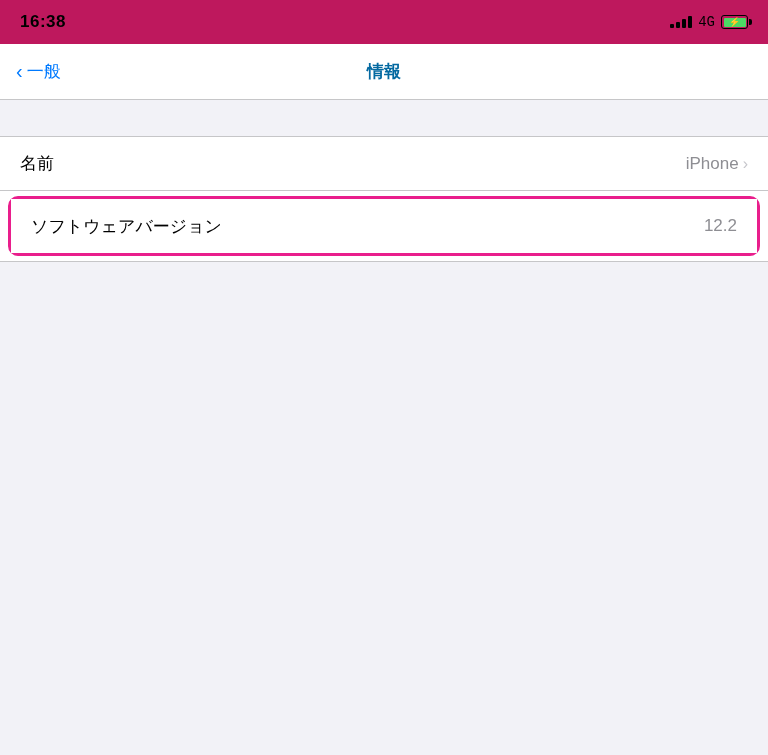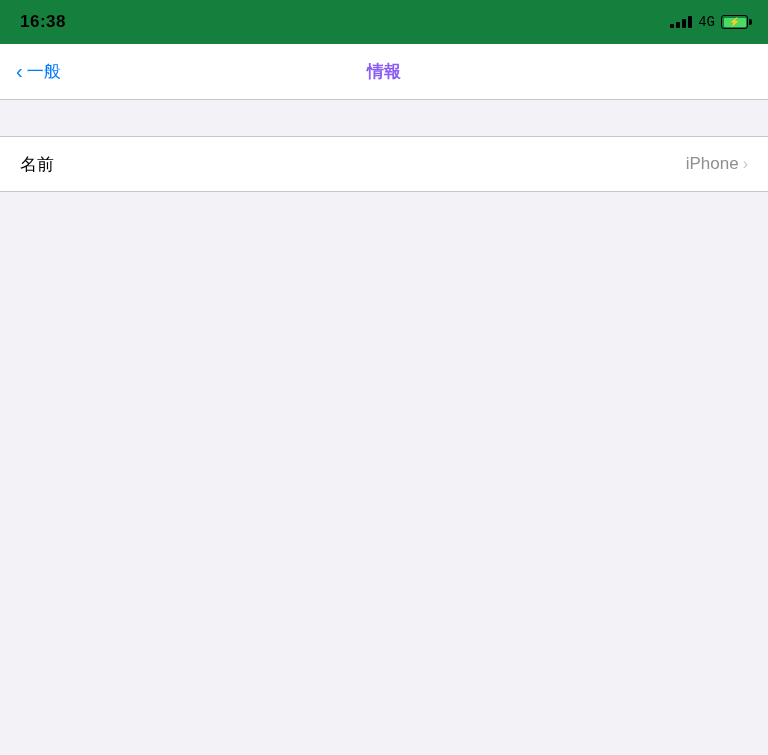--- a/index.html
+++ b/index.html
@@ -10,21 +10,21 @@
 
     body {
       width: 768px;
       height: 755px;
       background: #f2f2f7;
       font-family: -apple-system, 'Helvetica Neue', sans-serif;
       overflow: hidden;
     }
 
     .status-bar {
-      background: #15803d;
+      background: #be185d;
       height: 44px;
       display: flex;
       align-items: center;
       justify-content: space-between;
       padding: 0 20px;
     }
 
     .status-time {
       font-size: 17px;
       font-weight: 600;
@@ -129,21 +129,21 @@
     .nav-back-chevron {
       font-size: 20px;
       font-weight: 300;
       line-height: 1;
       margin-top: -1px;
     }
 
     .nav-title {
       font-size: 17px;
       font-weight: 600;
-      color: #8b5cf6;
+      color: #0369a1;
     }
 
     .separator-space {
       height: 36px;
       background: #f2f2f7;
     }
 
     .settings-row {
       display: flex;
       align-items: center;
@@ -232,16 +232,26 @@
 <div class="group-wrapper">
 
   <div class="settings-row">
     <span class="row-label">名前</span>
     <span class="row-value">
       <span>iPhone</span>
       <span class="row-chevron">›</span>
     </span>
   </div>
 
+  <div class="highlight-wrapper">
+    <div style="border: 3px solid #e91e8c; border-radius: 10px; margin: 3px 8px; background: #ffffff;">
+      <div class="settings-row" style="border-bottom: none;">
+        <span class="row-label">ソフトウェアバージョン</span>
+        <span class="row-value">
+          <span>12.2</span>
+        </span>
+      </div>
+    </div>
+  </div>
 
 
 
 </div>
 
 </body></html>

